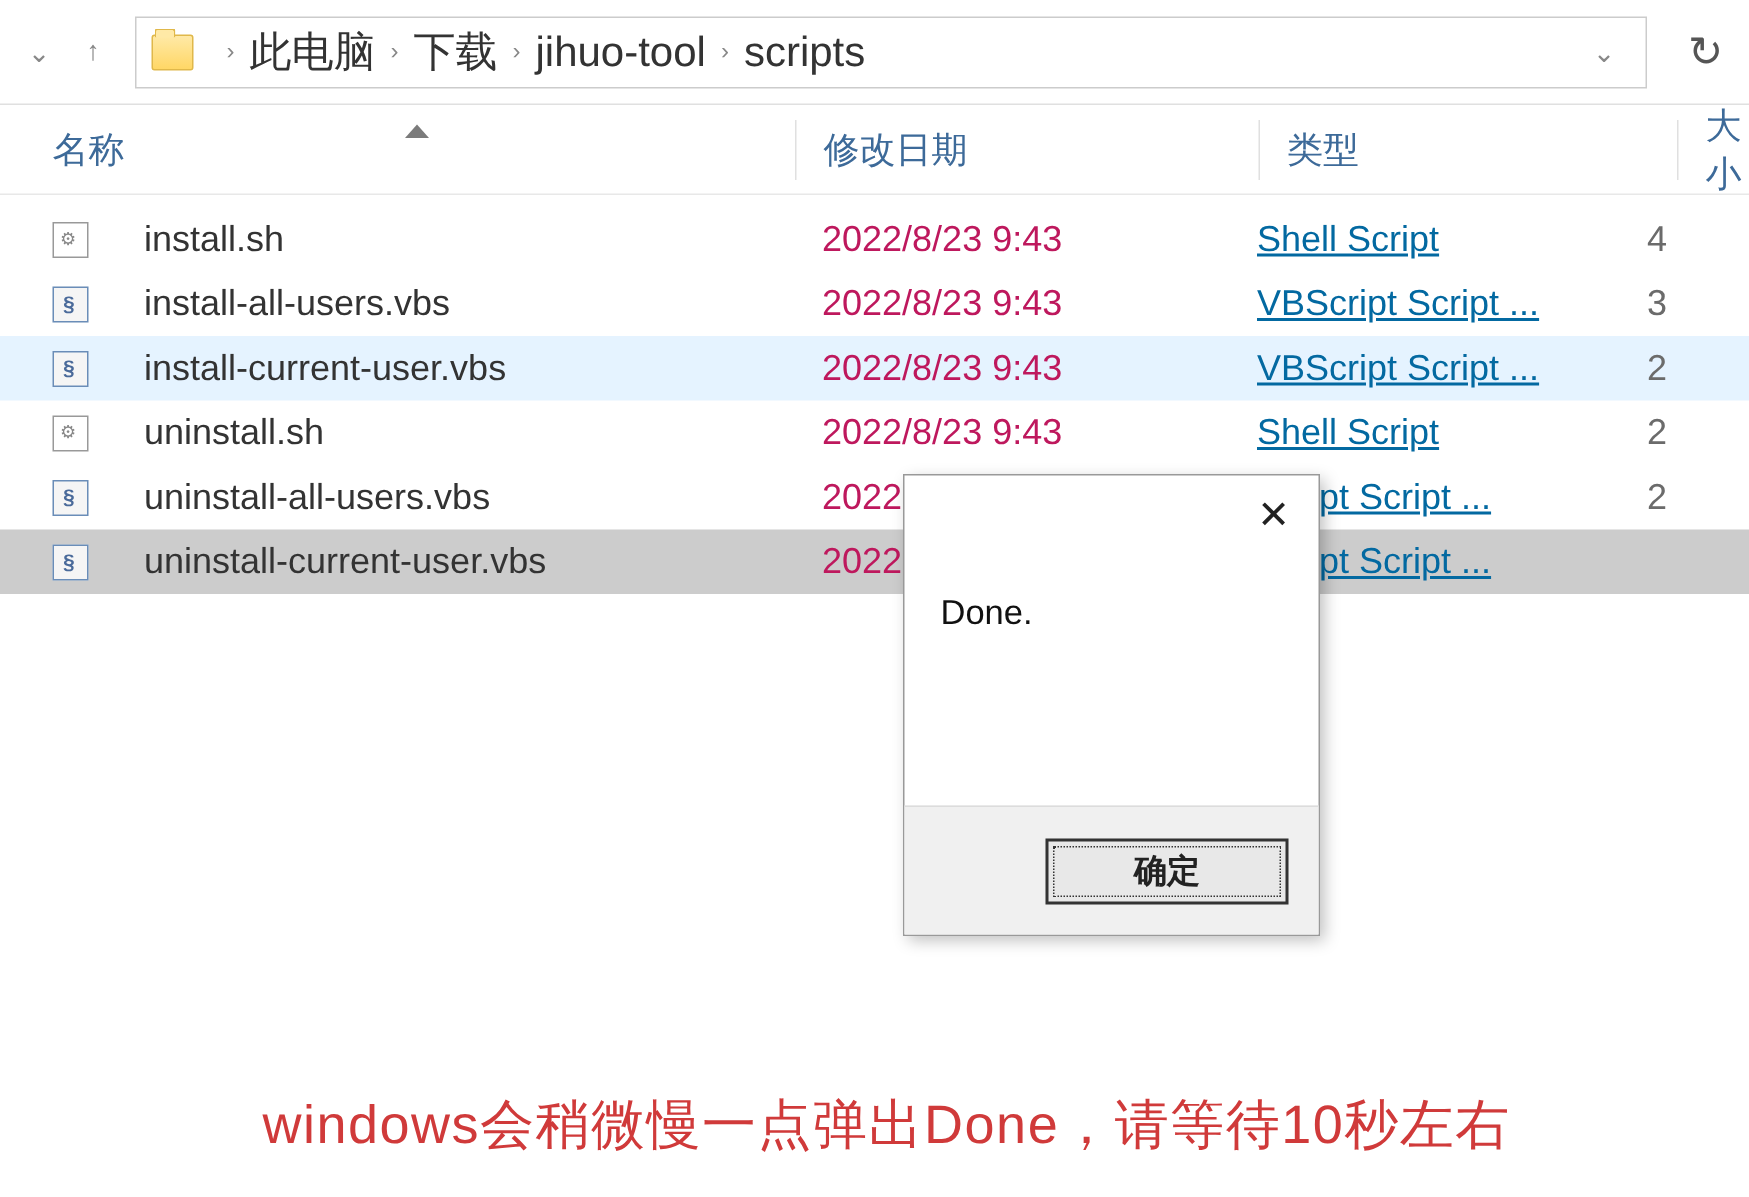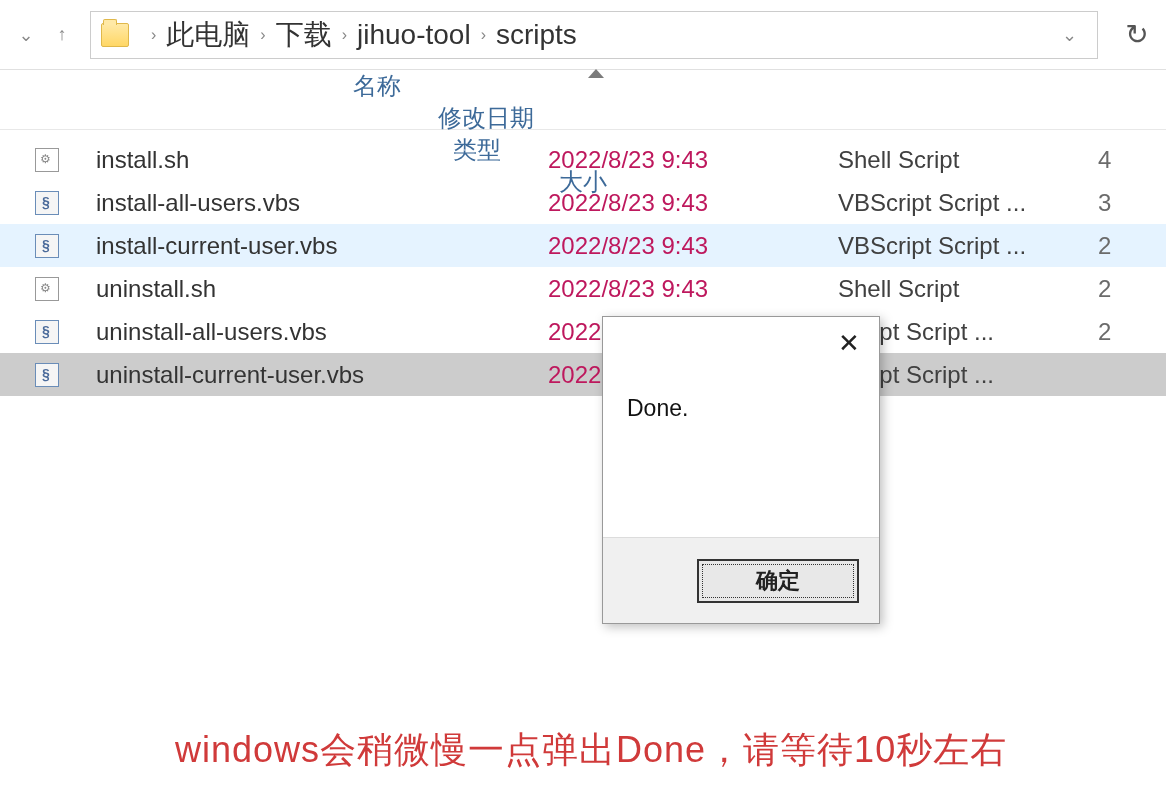--- a/index.html
+++ b/index.html
@@ -89,21 +89,20 @@
       cursor: pointer;
     }
     .column-headers {
       display: flex;
       height: 60px;
       align-items: center;
       color: #3d6a99;
       font-size: 24px;
       border-bottom: 1px solid #e8e8e8;
       position: relative;
-      flex-direction: column;
     }
     .col-name {
       padding-left: 35px;
       width: 530px;
       position: relative;
     }
     .sort-indicator {
       position: absolute;
       top: -1px;
       left: 270px;
@@ -152,24 +151,25 @@
       align-items: center;
       gap: 27px;
     }
     .cell-date {
       width: 290px;
       color: #be185d;
       padding-left: 18px;
     }
     .cell-type {
       width: 260px;
-      color: #404040;
+      color: #0369a1;
       padding-left: 18px;
       white-space: nowrap;
       overflow: hidden;
+      text-decoration: underline;
     }
     .cell-size {
       flex: 1;
       color: #6b6b6b;
       padding-left: 18px;
     }
     .file-icon {
       width: 24px;
       height: 24px;
       margin-right: 10px;

